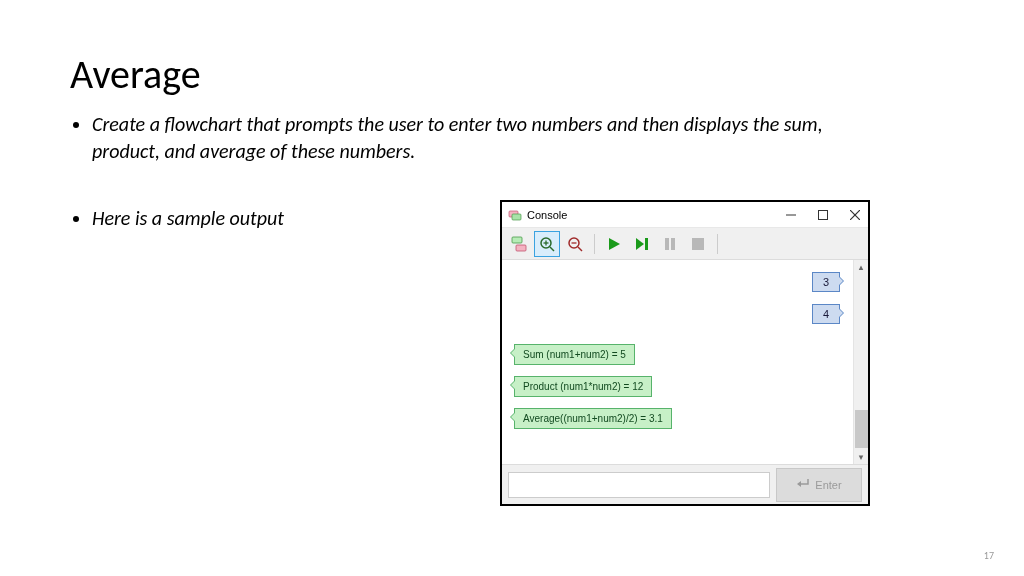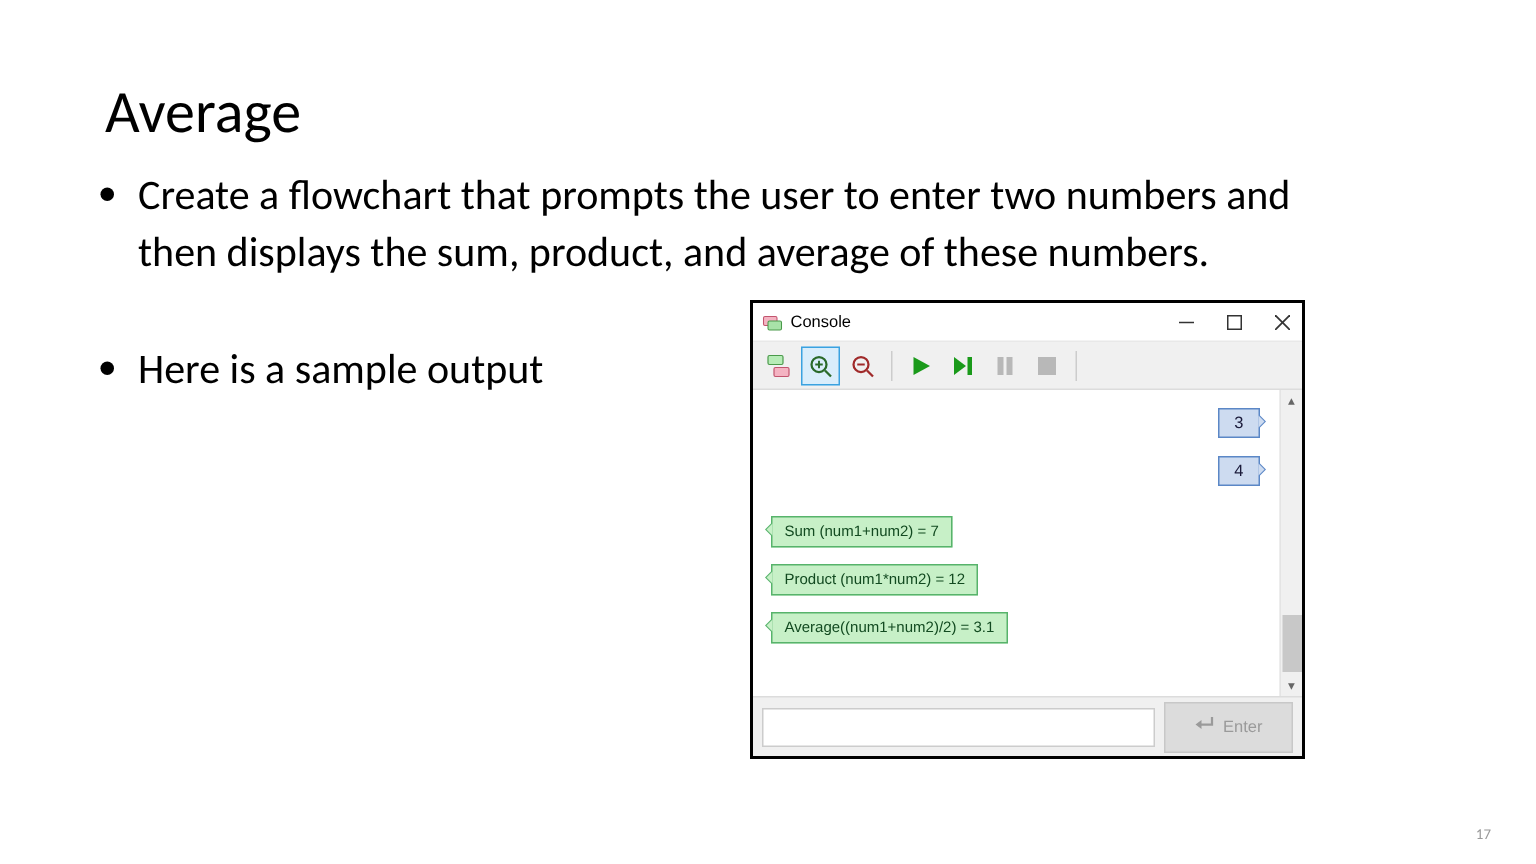--- a/index.html
+++ b/index.html
@@ -1,19 +1,19 @@
 <!DOCTYPE html>
 <html><head>
 <meta charset="utf-8">
 <style>
   * { box-sizing: border-box; margin: 0; padding: 0; }
   html, body { width: 1024px; height: 576px; background: #fff; font-family: "Segoe UI", Calibri, Arial, sans-serif; color: #000; }
   .slide { position: relative; width: 1024px; height: 576px; padding: 50px 70px 0 70px; }
   .title { font-size: 40px; font-weight: 400; margin-bottom: 12px; }
-  .bullets { font-size: 28px; line-height: 1.35; }
+  .bullets { font-size: 20px; line-height: 1.35; font-style: italic; }
   .bullets li { list-style: disc; margin-left: 22px; margin-bottom: 40px; max-width: 780px; }
   .page-num { position: absolute; right: 30px; bottom: 14px; color: #9a9a9a; font-size: 10px; }
 
   
   .console-win {
     position: absolute;
     left: 500px; top: 200px;
     width: 370px; height: 306px;
     border: 2px solid #000;
     background: #fff;
@@ -198,21 +198,21 @@
             <rect x="2" y="2" width="12" height="12" fill="#b8b8b8"></rect>
           </svg>
       </span>
       <span class="tool-sep"></span>
     </div>
 
     <div class="console-body">
       <div class="bubble-in" style="top:12px">3</div>
       <div class="bubble-in" style="top:44px">4</div>
 
-      <div class="bubble-out" style="top:84px">Sum (num1+num2) = 7</div>
+      <div class="bubble-out" style="top:84px">Sum (num1+num2) = 5</div>
       <div class="bubble-out" style="top:116px">Product (num1*num2) = 12</div>
       <div class="bubble-out" style="top:148px">Average((num1+num2)/2) = 3.1</div>
 
       <div class="scrollbar-v">
         <span class="arrow">▴</span>
         <div class="thumb"></div>
         <span class="arrow">▾</span>
       </div>
     </div>
 

